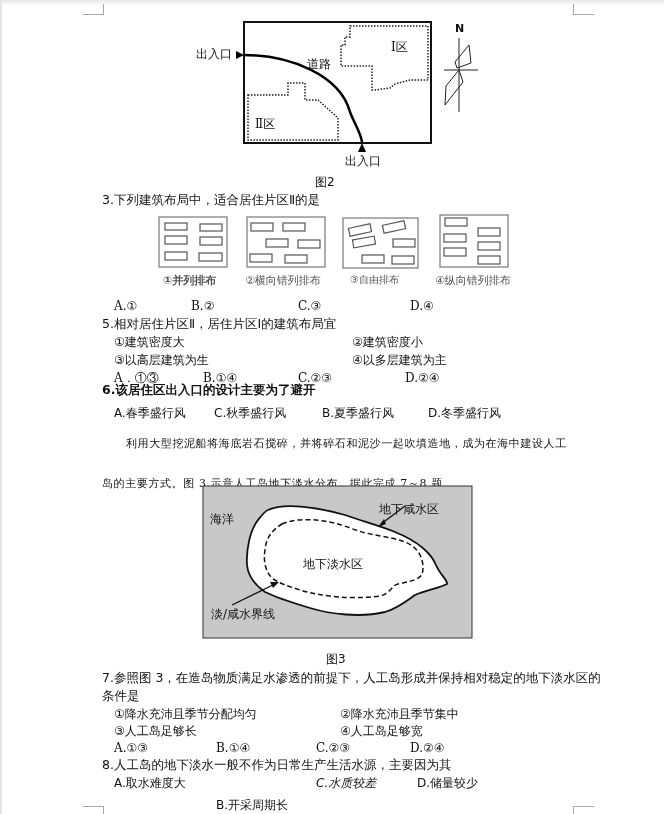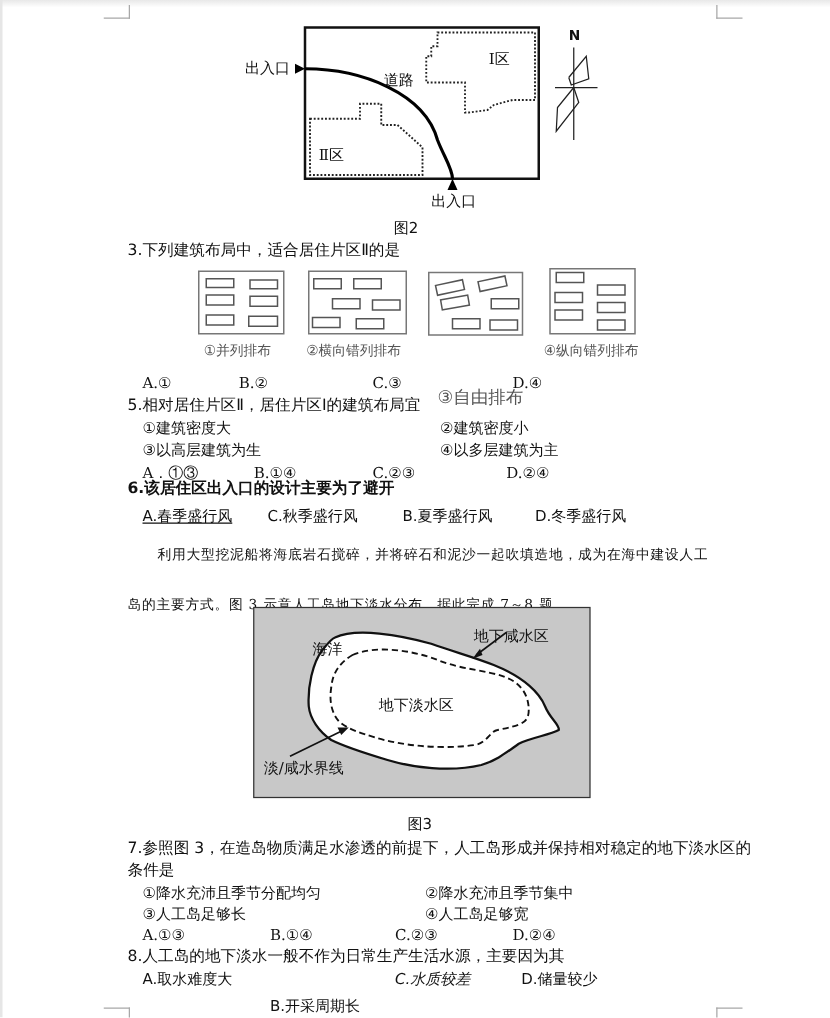--- a/index.html
+++ b/index.html
@@ -84,59 +84,59 @@
 
     <rect x="440" y="5" width="68" height="52" stroke="#777"></rect>
     <rect x="445" y="8" width="22" height="8"></rect>
     <rect x="478" y="18" width="22" height="8"></rect>
     <rect x="444" y="24" width="22" height="8"></rect>
     <rect x="478" y="32" width="22" height="8"></rect>
     <rect x="444" y="38" width="22" height="8"></rect>
     <rect x="478" y="46" width="22" height="8"></rect>
   </g>
 </svg>
-<div class="abs cap" style="left:163px;top:273px;color:#555;font-size:11px;">①并列排布</div>
+<div class="abs cap" style="left:163px;top:273px;color:#555;font-size:11px;font-weight:bold;">①并列排布</div>
 <div class="abs cap" style="left:245px;top:273px;color:#555;font-size:11px;">②横向错列排布</div>
-<div class="abs cap" style="left:350px;top:273px;color:#555;font-size:14px;margin-top:36px;">③自由排布</div>
+<div class="abs cap" style="left:350px;top:273px;color:#555;font-size:10px;">③自由排布</div>
 <div class="abs cap" style="left:435px;top:273px;color:#555;font-size:11px;">④纵向错列排布</div>
 <div class="abs t12 serif" style="left:114px;top:298px;">A.①</div>
 <div class="abs t12 serif" style="left:191px;top:298px;">B.②</div>
 <div class="abs t12 serif" style="left:298px;top:298px;">C.③</div>
 <div class="abs t12 serif" style="left:410px;top:298px;">D.④</div>
 
 <div class="abs t13" style="left:102px;top:316px;">5.相对居住片区Ⅱ，居住片区Ⅰ的建筑布局宜</div>
 <div class="abs t12" style="left:114px;top:334px;">①建筑密度大</div>
 <div class="abs t12" style="left:352px;top:334px;">②建筑密度小</div>
 <div class="abs t12" style="left:114px;top:352px;">③以高层建筑为生</div>
 <div class="abs t12" style="left:352px;top:352px;">④以多层建筑为主</div>
 <div class="abs t12 serif" style="left:114px;top:370px;">A．①③</div>
 <div class="abs t12 serif" style="left:203px;top:370px;">B.①④</div>
 <div class="abs t12 serif" style="left:298px;top:370px;">C.②③</div>
 <div class="abs t12 serif" style="left:405px;top:370px;">D.②④</div>
 
 <div class="abs t13" style="left:102px;top:382px;font-weight:bold;">6.该居住区出入口的设计主要为了避开</div>
-<div class="abs t12" style="left:114px;top:405px;text-decoration:underline;">A.春季盛行风</div>
+<div class="abs t12" style="left:114px;top:405px;">A.春季盛行风</div>
 <div class="abs t12" style="left:214px;top:405px;">C.秋季盛行风</div>
 <div class="abs t12" style="left:322px;top:405px;">B.夏季盛行风</div>
 <div class="abs t12" style="left:428px;top:405px;">D.冬季盛行风</div>
 
 <div class="abs serif" style="left:126px;top:437px;font-size:11px;line-height:14px;letter-spacing:0.6px;">利用大型挖泥船将海底岩石搅碎，并将碎石和泥沙一起吹填造地，成为在海中建设人工</div>
 <div class="abs serif" style="left:102px;top:477px;font-size:11px;line-height:14px;letter-spacing:0.6px;">岛的主要方式。图 3 示意人工岛地下淡水分布。据此完成 7～8 题。</div>
 
 <div>
   <svg width="664" height="200" style="left:0;top:480px;">
     <rect x="203" y="6" width="269" height="152" fill="#c8c8c8" stroke="#333" stroke-width="1"></rect>
     <path d="M268,30 C285,22 320,28 345,35 C365,42 380,46 395,52 C420,62 432,75 436,85 C440,95 448,100 447,104 C440,108 425,110 415,115 C405,122 398,128 385,132 C360,138 330,134 310,128 C290,122 275,117 265,112 C255,105 248,95 247,85 C246,70 250,50 258,40 C262,35 265,31 268,30 Z" fill="#ffffff" stroke="#111" stroke-width="1.8"></path>
     <path d="M282,44 C300,36 330,40 350,48 C370,56 390,56 405,62 C420,68 423,80 423,88 C423,98 418,100 398,104 C392,105 390,114 380,116 C350,120 320,116 300,110 C288,106 280,104 272,98 C266,92 263,82 265,70 C266,58 272,50 282,44 Z" fill="none" stroke="#111" stroke-width="1.5" stroke-dasharray="5,3"></path>
     <line x1="405" y1="26" x2="381" y2="44" stroke="#111" stroke-width="1.3"></line>
     <polygon points="378,47 384,39 386,44" fill="#111"></polygon>
     <line x1="232" y1="125" x2="275" y2="104" stroke="#111" stroke-width="1.3"></line>
     <polygon points="279,102 270,102 273,108" fill="#111"></polygon>
   </svg>
-  <div class="abs t12" style="left:210px;top:511px;margin-left:40px;">海洋</div>
+  <div class="abs t12" style="left:210px;top:511px;">海洋</div>
   <div class="abs t12" style="left:379px;top:501px;">地下咸水区</div>
   <div class="abs t12" style="left:303px;top:556px;">地下淡水区</div>
   <div class="abs t12" style="left:211px;top:606px;">淡/咸水界线</div>
   <div class="abs t12" style="left:326px;top:651px;">图3</div>
 </div>
 
 <div class="abs t13" style="left:102px;top:670px;">7.参照图 3，在造岛物质满足水渗透的前提下，人工岛形成并保持相对稳定的地下淡水区的</div>
 <div class="abs t13" style="left:102px;top:688px;">条件是</div>
 <div class="abs t12" style="left:114px;top:706px;">①降水充沛且季节分配均匀</div>
 <div class="abs t12" style="left:340px;top:706px;">②降水充沛且季节集中</div>

